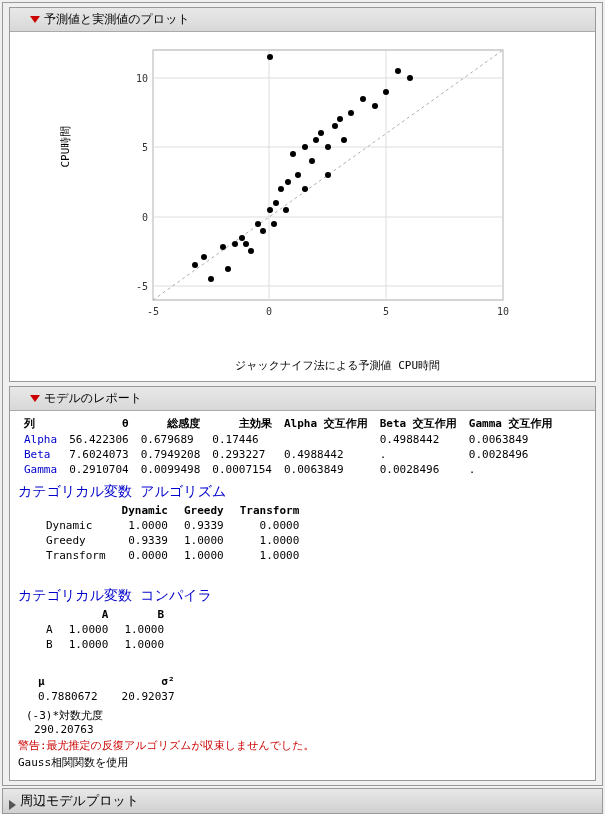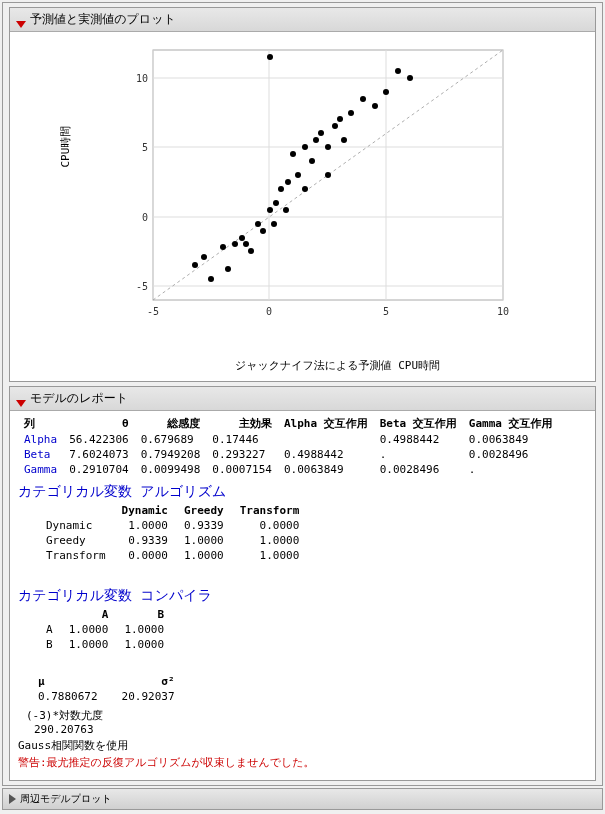--- a/index.html
+++ b/index.html
@@ -47,23 +47,23 @@
 
     .sub-panel {
       border: 1px solid #999;
       margin: 4px 6px;
       background: #fff;
     }
 
     .sub-panel-header {
       background: linear-gradient(to bottom, #e8e8e8, #d8d8d8);
       border-bottom: 1px solid #aaa;
-      padding: 3px 6px;
+      padding: 3px 20px;
       display: flex;
-      align-items: flex-end;
+      align-items: center;
       gap: 4px;
       font-size: 12px;
     }
 
     .chart-area {
       background: #fff;
       padding: 8px;
       position: relative;
     }
 
@@ -149,23 +149,23 @@
     }
 
     .red-text { color: #cc0000; }
 
     .bottom-panel {
       background: linear-gradient(to bottom, #e8e8e8, #d0d0d0);
       border: 1px solid #999;
       margin: 2px;
       padding: 3px 6px;
       display: flex;
-      align-items: center;
+      align-items: flex-end;
       gap: 4px;
-      font-size: 10px;
+      font-size: 13px;
     }
   </style>
 </head>
 <body>
 
 <div class="panel">
 
   <div class="sub-panel">
     <div class="sub-panel-header">
       <span class="triangle-down"></span>
@@ -406,23 +406,23 @@
         </tbody>
       </table>
 
       
       <div class="neg2-log">
         <div>(-3)*対数尤度</div>
         <div style="padding-left:8px;">290.20763</div>
       </div>
 
       
+      <div class="notice-text red-text">警告:最尤推定の反復アルゴリズムが収束しませんでした。</div>
+      
       <div class="notice-text">Gauss相関関数を使用</div>
-      
-      <div class="notice-text red-text">警告:最尤推定の反復アルゴリズムが収束しませんでした。</div>
     </div>
   </div>
 
 </div>
 
 <div class="bottom-panel">
   <span class="triangle-right"></span>
   <span>周辺モデルプロット</span>
 </div>
 

